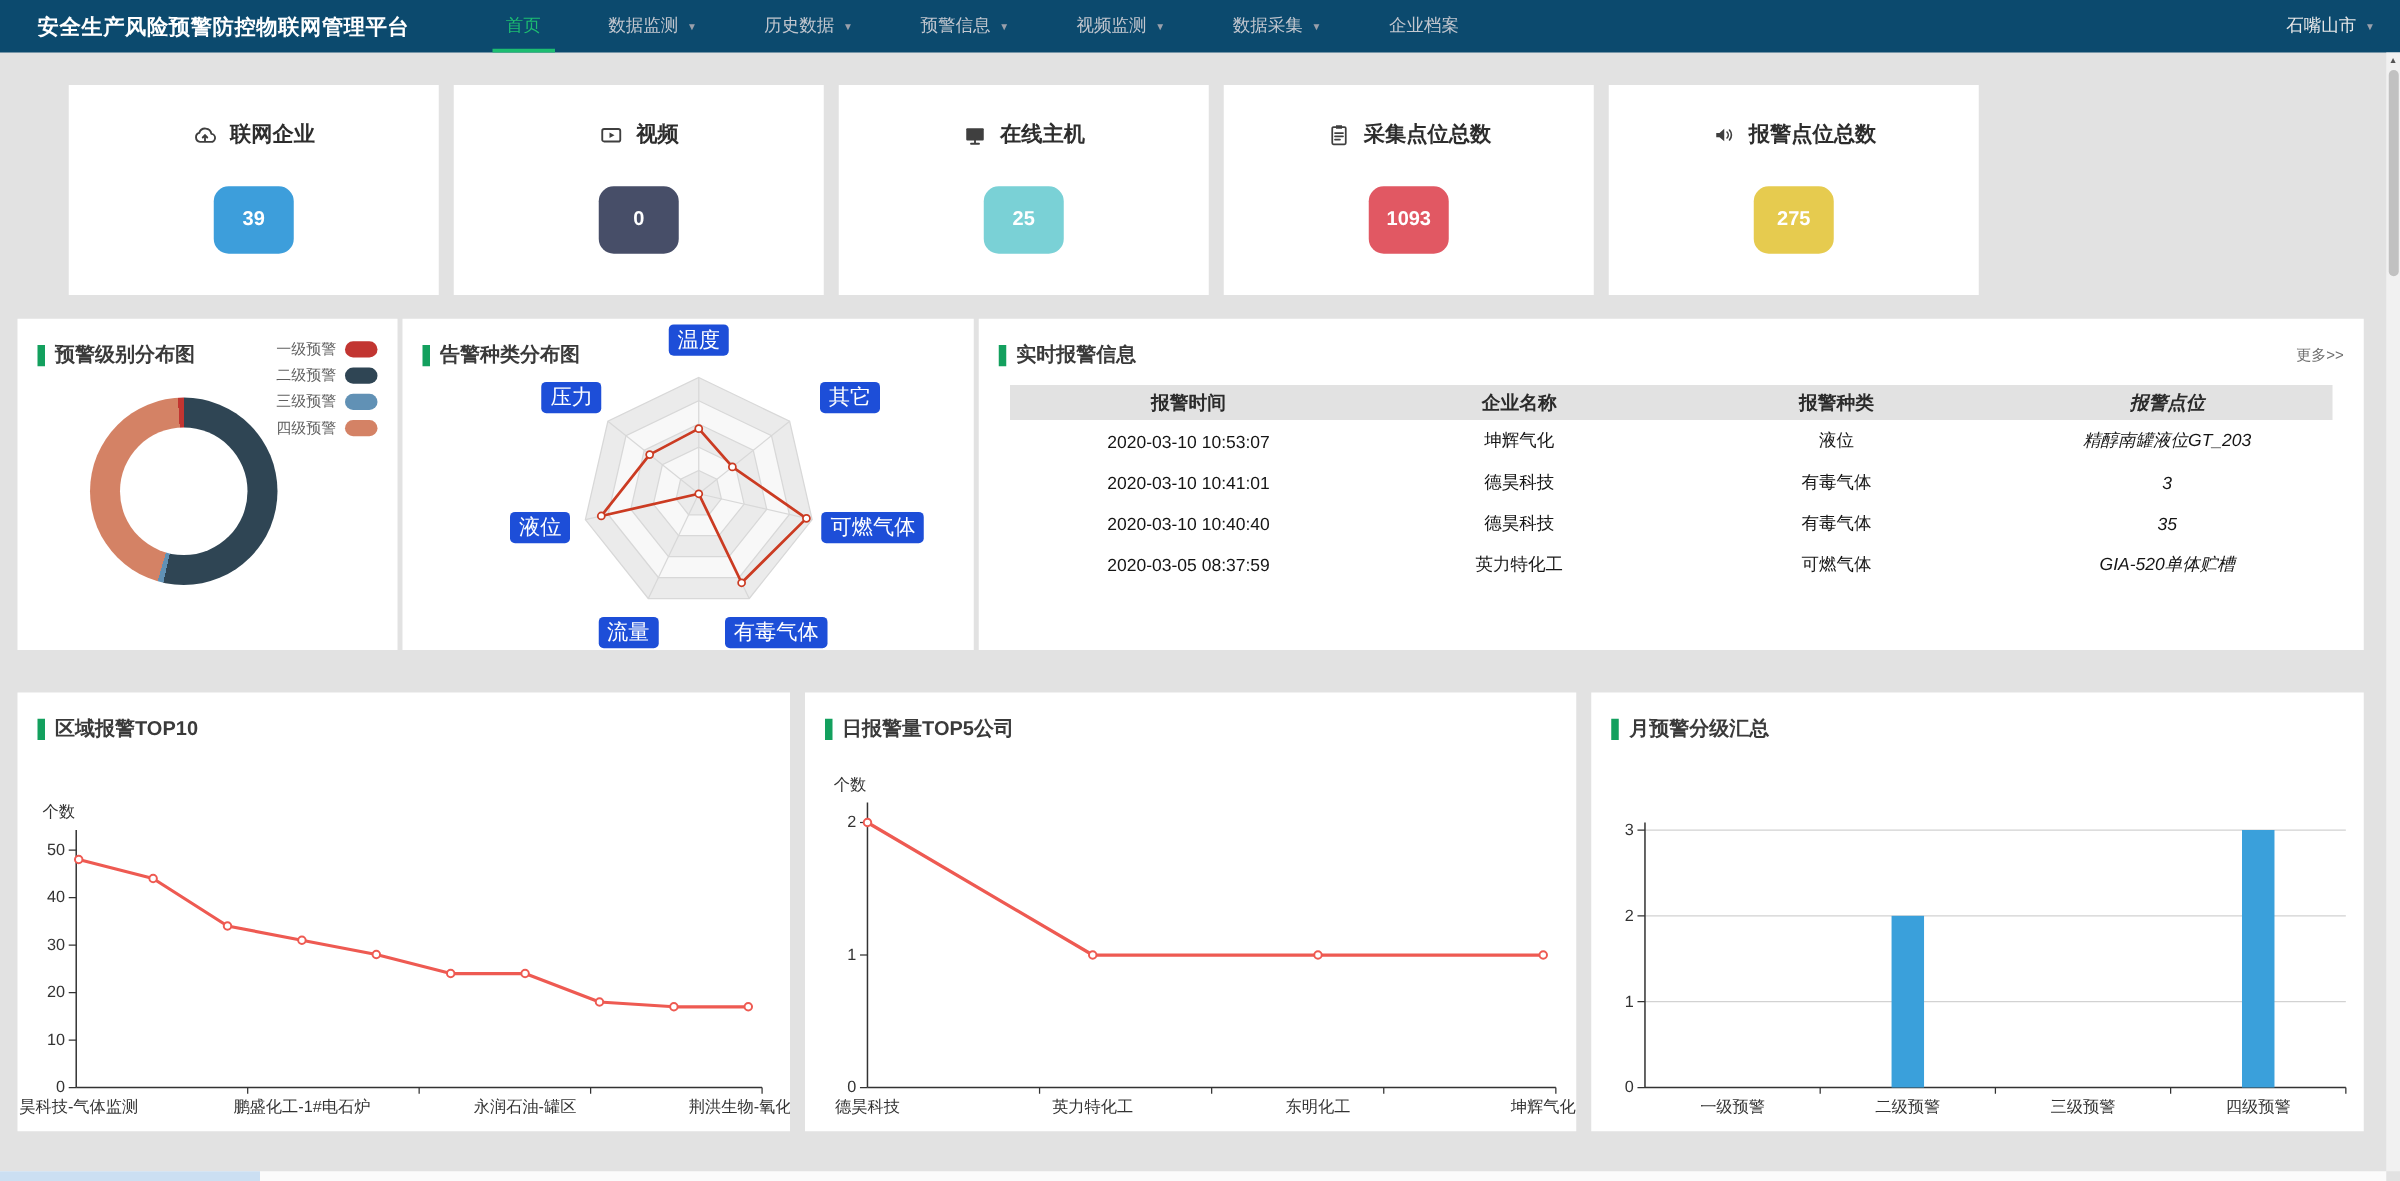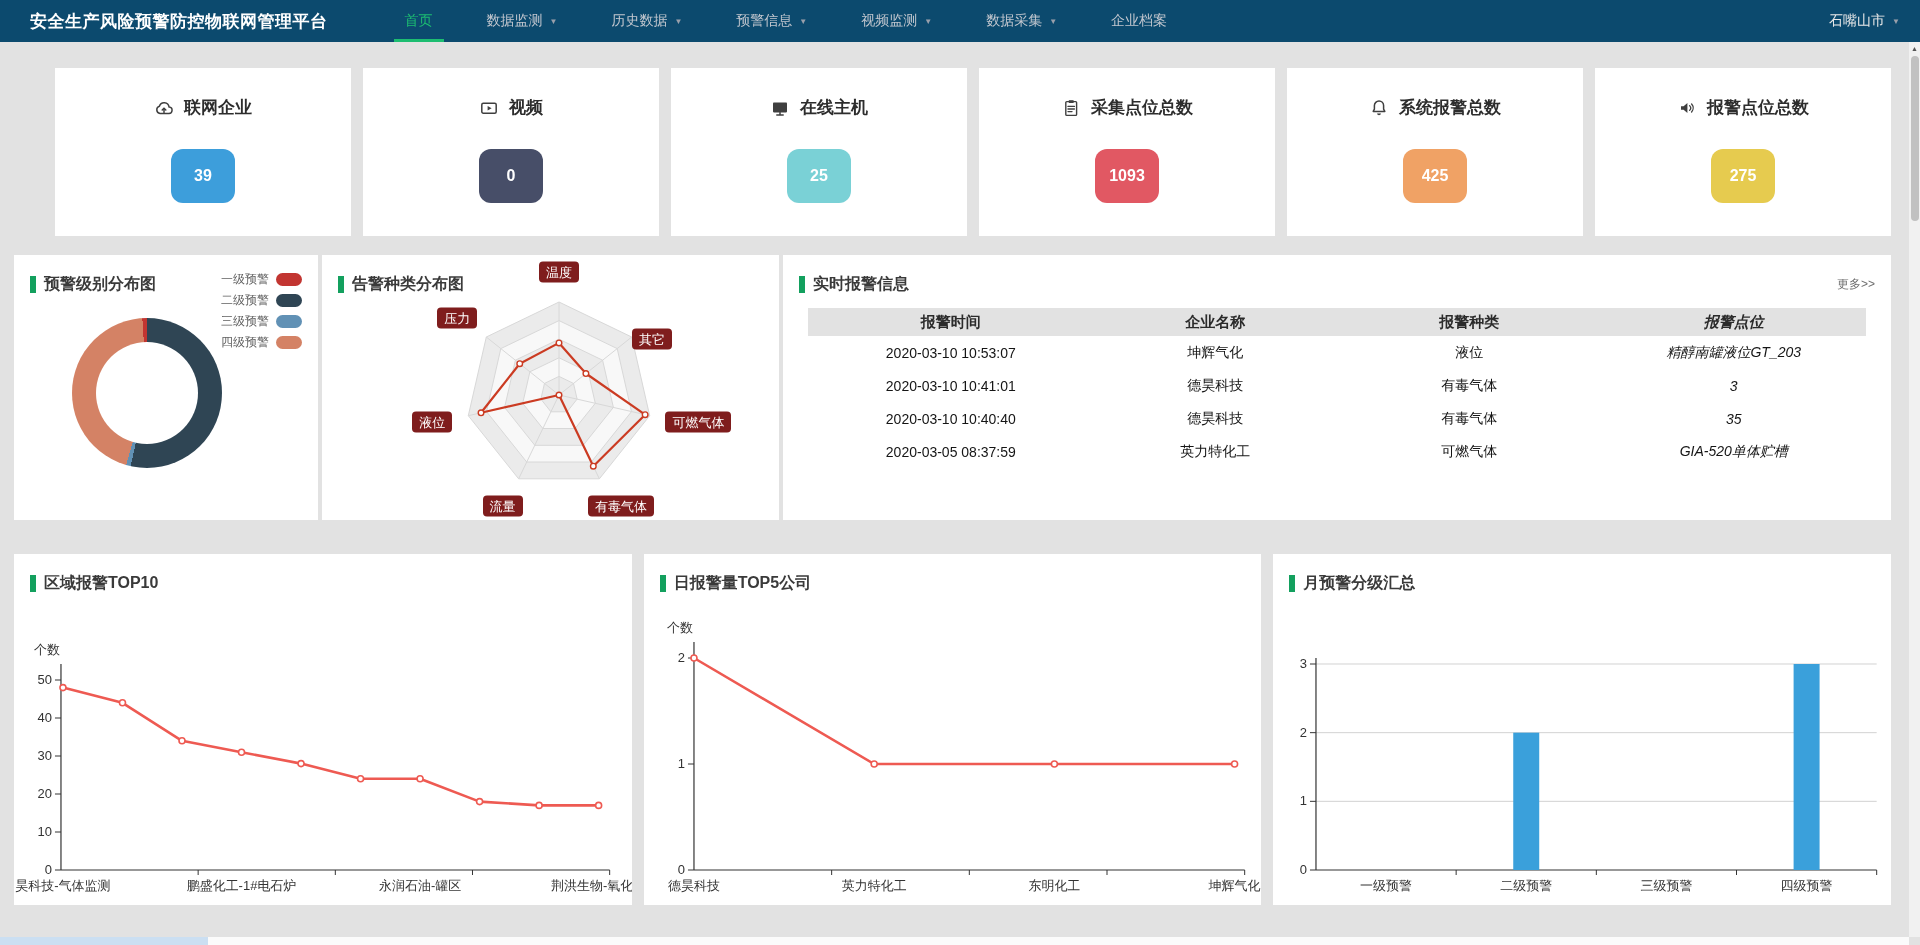--- a/index.html
+++ b/index.html
@@ -32,22 +32,22 @@
   .stat-badge{margin-top:30px;min-width:64px;box-sizing:border-box;padding:0 12px;height:54px;border-radius:12px;
               display:flex;align-items:center;justify-content:center;color:#fff;font-size:16px;font-weight:bold;}
   
   .legend{position:absolute;top:14px;right:16px;z-index:2;}
   .legend-row{display:flex;align-items:center;justify-content:flex-end;gap:7px;height:21px;cursor:pointer;}
   .legend-label{font-size:12px;color:#5f5f5f;}
   .legend-swatch{width:26px;height:13px;border-radius:7px;}
   .donut{position:absolute;left:58px;top:63px;width:150px;height:150px;border-radius:50%;}
   .donut::after{content:'';position:absolute;inset:24px;background:#fff;border-radius:50%;}
   
-  .radar-label{position:absolute;transform:translate(-50%,-50%);background:#7f1d1d;color:#fff;
-               font-size:13px;line-height:1;padding:4px 7px;border-radius:4px;white-space:nowrap;z-index:2;}
+  .radar-label{position:absolute;transform:translate(-50%,-50%);background:#1d4ed8;color:#fff;
+               font-size:17px;line-height:1;padding:4px 7px;border-radius:4px;white-space:nowrap;z-index:2;}
   
   .more-link{position:absolute;top:21px;right:16px;font-size:12px;color:#6f6f6f;cursor:pointer;z-index:3;}
   .table-wrap{position:absolute;top:53px;left:25px;right:25px;}
   .t-header{display:flex;background:#e2e2e2;height:28px;align-items:center;font-size:15px;font-weight:bold;color:#2b2b2b;}
   .t-row{display:flex;height:33px;align-items:center;font-size:14px;color:#151515;cursor:pointer;}
   .t-cell{text-align:center;}
   .c0{width:27%;} .c1{width:23%;} .c2{width:25%;} .c3{width:25%;font-style:italic;}
   
   .chart-svg{position:absolute;left:0;top:0;width:100%;height:100%;}
   .chart-svg text{font-family:"Liberation Sans","DejaVu Sans",sans-serif;font-size:13px;fill:#333;}
@@ -144,32 +144,20 @@
             <span class="stat-icon">
               <svg width="20" height="20" viewBox="0 0 20 20" fill="none" stroke="#3f3f3f" stroke-width="1.4" stroke-linecap="round">
                 <rect x="4.8" y="3.6" width="10.8" height="13.8" rx="1"></rect>
                 <rect x="7.8" y="2.2" width="4.8" height="2.8" fill="#3f3f3f" stroke="none"></rect>
                 <path d="M7 8.4h6.4M7 11h6.4M7 13.6h4"></path>
               </svg>
             </span>
             <span>采集点位总数</span>
           </div>
           <div class="stat-badge" style="background: rgb(225, 88, 99);">1093</div>
-        </div>
-        <div class="stat-card">
-          <div class="stat-head">
-            <span class="stat-icon">
-              <svg width="20" height="20" viewBox="0 0 20 20" fill="none" stroke="#3f3f3f" stroke-width="1.5" stroke-linejoin="round">
-                <path d="M10 3a4.6 4.6 0 0 0-4.6 4.6v3.6L4.2 13.4h11.6l-1.2-2.2V7.6A4.6 4.6 0 0 0 10 3z"></path>
-                <path d="M8.6 15.6a1.5 1.5 0 0 0 2.8 0"></path>
-              </svg>
-            </span>
-            <span>系统报警总数</span>
-          </div>
-          <div class="stat-badge" style="background: rgb(240, 162, 101);">425</div>
         </div>
         <div class="stat-card">
           <div class="stat-head">
             <span class="stat-icon">
               <svg width="20" height="20" viewBox="0 0 20 20" fill="none" stroke="#3f3f3f" stroke-width="1.3" stroke-linecap="round">
                 <path d="M4 8.3h2.6L10.4 5v10L6.6 11.7H4z" fill="#3f3f3f" stroke="none"></path>
                 <path d="M12.6 7.6a3.4 3.4 0 0 1 0 4.8M14.6 6a6 6 0 0 1 0 8"></path>
               </svg>
             </span>
             <span>报警点位总数</span>
@@ -226,21 +214,21 @@
             <polygon points="237.0,87.9 263.9,118.5 323.1,159.7 271.3,211.2 237.0,140.0 159.0,157.8 197.7,108.7" fill="none" stroke="#cb3b22" stroke-width="2.2" stroke-linejoin="round"></polygon>
             <circle cx="237" cy="87.92" r="2.8" fill="#fff" stroke="#cb3b22" stroke-width="1.4"></circle>
             <circle cx="263.9028213117249" cy="118.54571591804098" r="2.8" fill="#fff" stroke="#cb3b22" stroke-width="1.4"></circle>
             <circle cx="323.1348810412641" cy="159.65972451504038" r="2.8" fill="#fff" stroke="#cb3b22" stroke-width="1.4"></circle>
             <circle cx="271.298509577243" cy="211.22158900768622" r="2.8" fill="#fff" stroke="#cb3b22" stroke-width="1.4"></circle>
             <circle cx="237" cy="140" r="2.8" fill="#fff" stroke="#cb3b22" stroke-width="1.4"></circle>
             <circle cx="159.02526558369775" cy="157.79722429782603" r="2.8" fill="#fff" stroke="#cb3b22" stroke-width="1.4"></circle>
             <circle cx="197.73642295045553" cy="108.6883421506544" r="2.8" fill="#fff" stroke="#cb3b22" stroke-width="1.4"></circle>
           </svg>
       <div class="radar-label" style="left: 237px; top: 17px;">温度</div>
-          <div class="radar-label" style="left: 330px; top: 63.3108px; margin-top: 21px;">其它</div>
+          <div class="radar-label" style="left: 358px; top: 63.3108px;">其它</div>
           <div class="radar-label" style="left: 376.415px; top: 167.37px;">可燃气体</div>
           <div class="radar-label" style="left: 299.045px; top: 250.819px;">有毒气体</div>
           <div class="radar-label" style="left: 180.595px; top: 250.819px;">流量</div>
           <div class="radar-label" style="left: 110.259px; top: 167.37px;">液位</div>
           <div class="radar-label" style="left: 135.362px; top: 63.3108px;">压力</div>
         </div>
 
       <div class="panel">
         <div class="panel-title">
           <span class="bar"></span>

